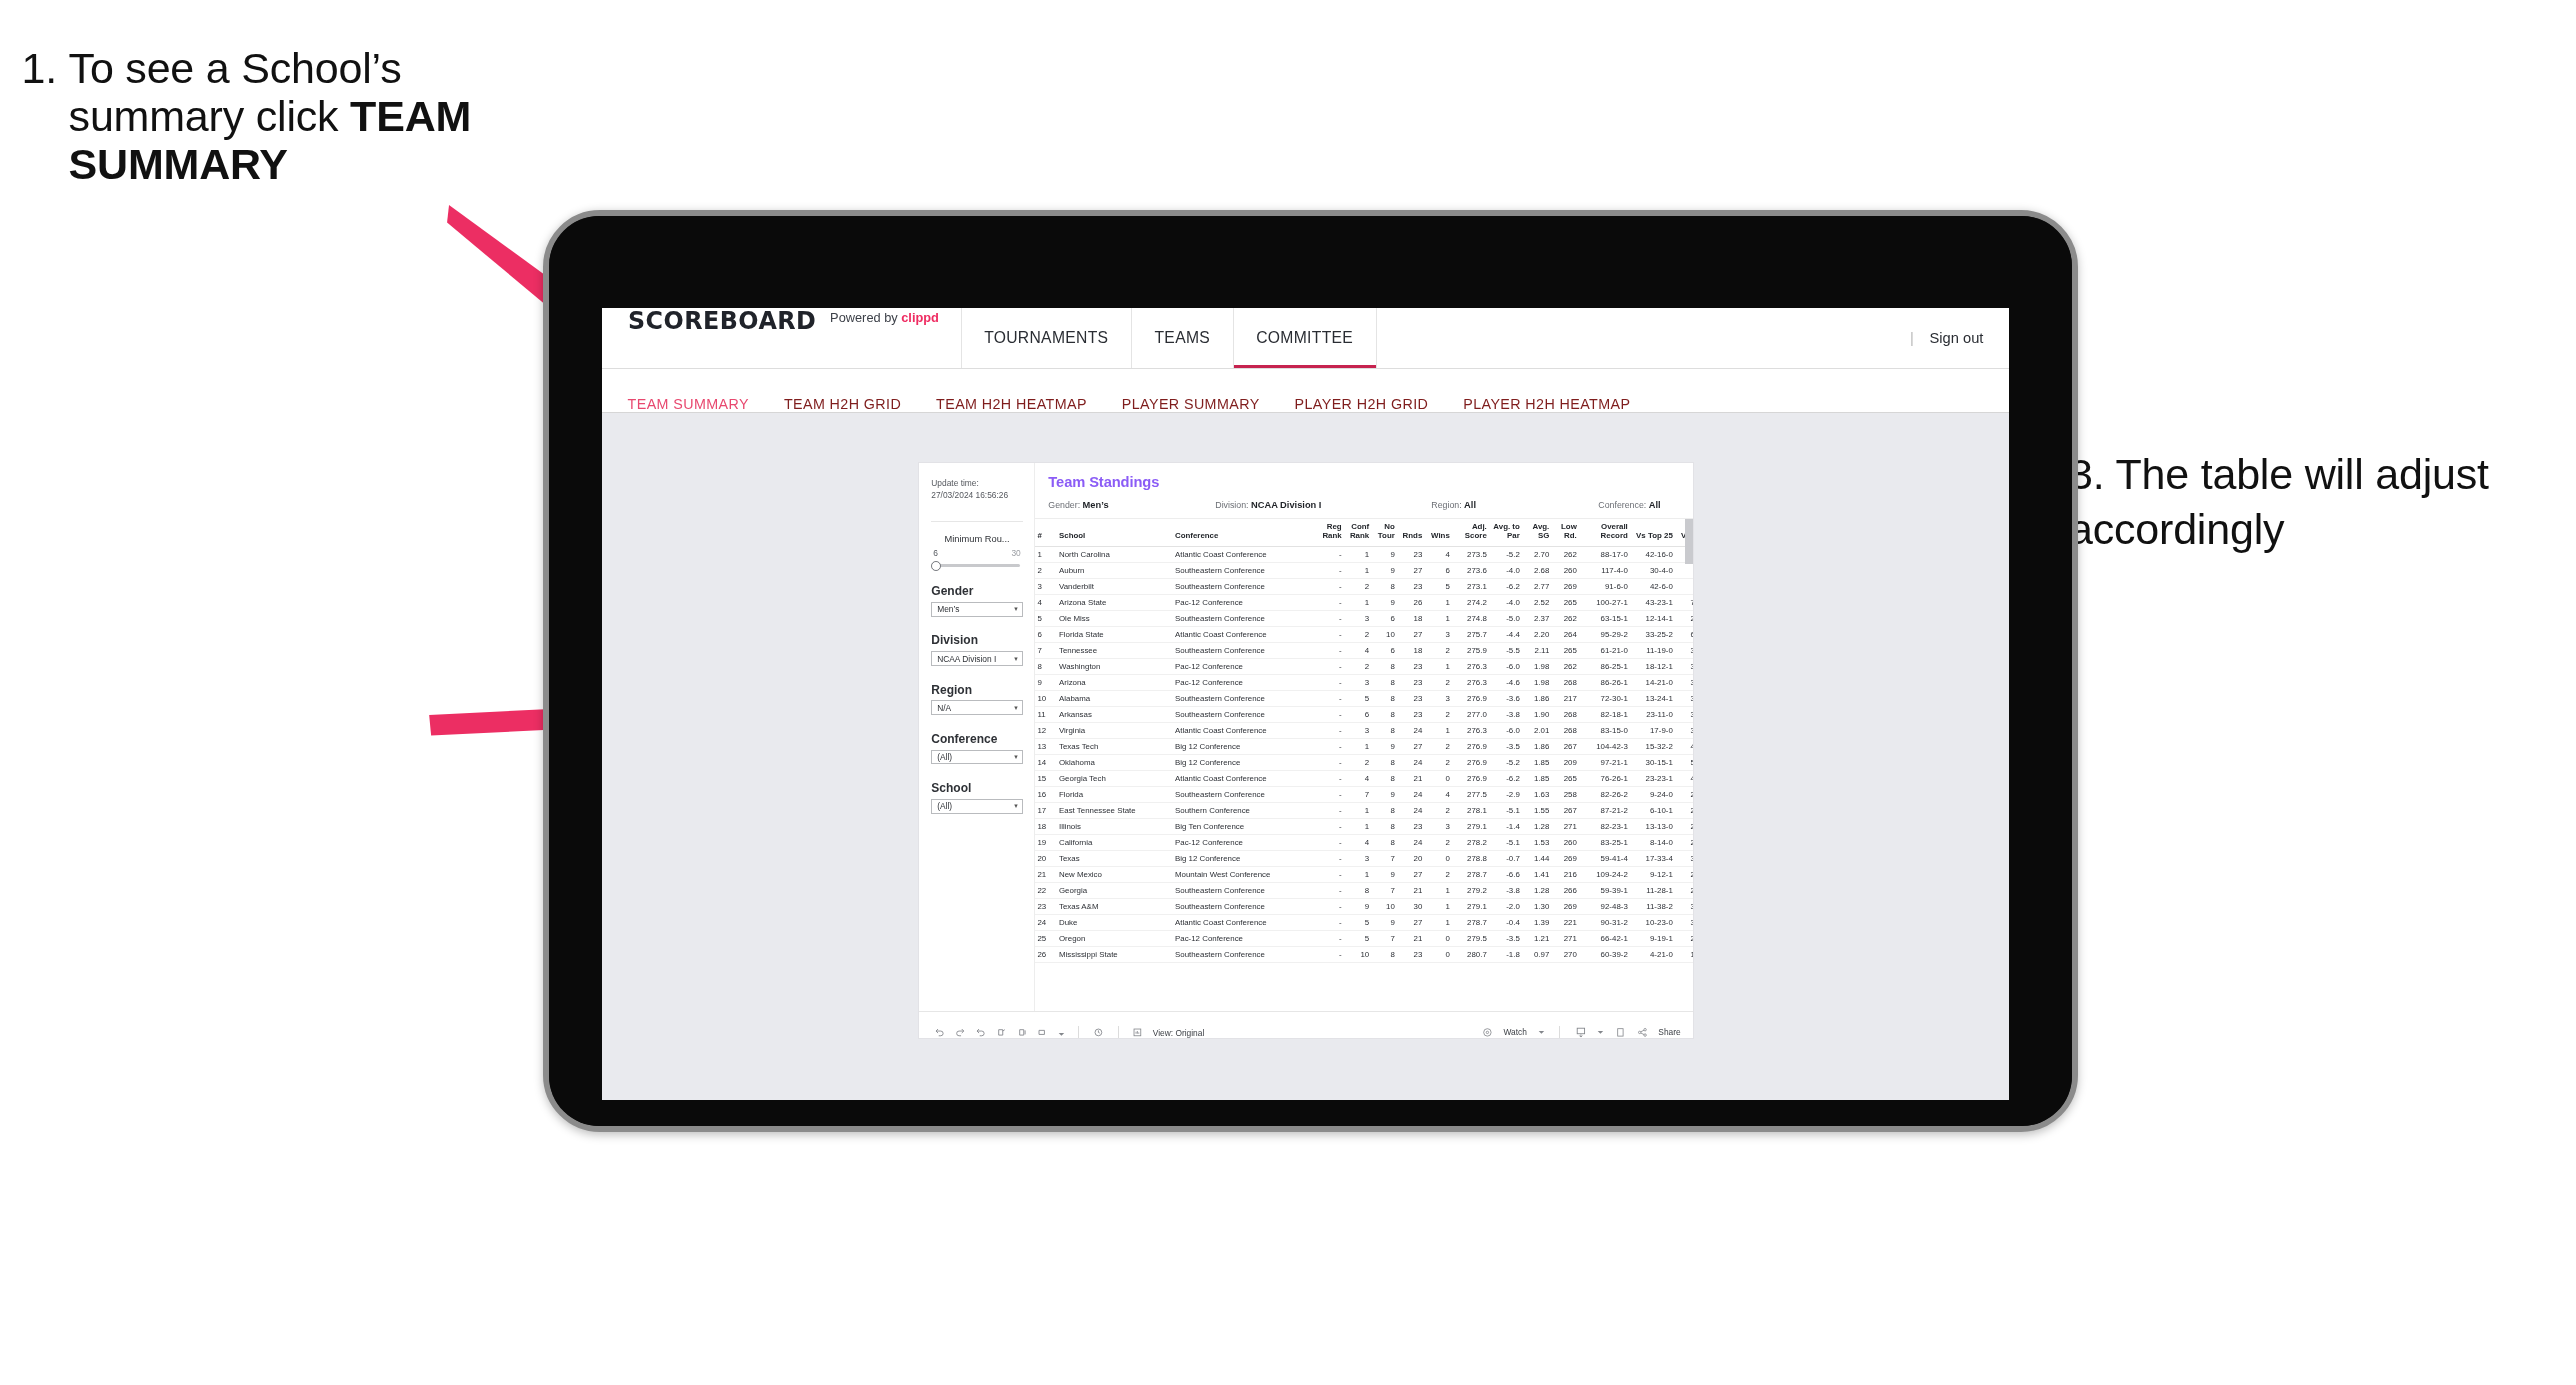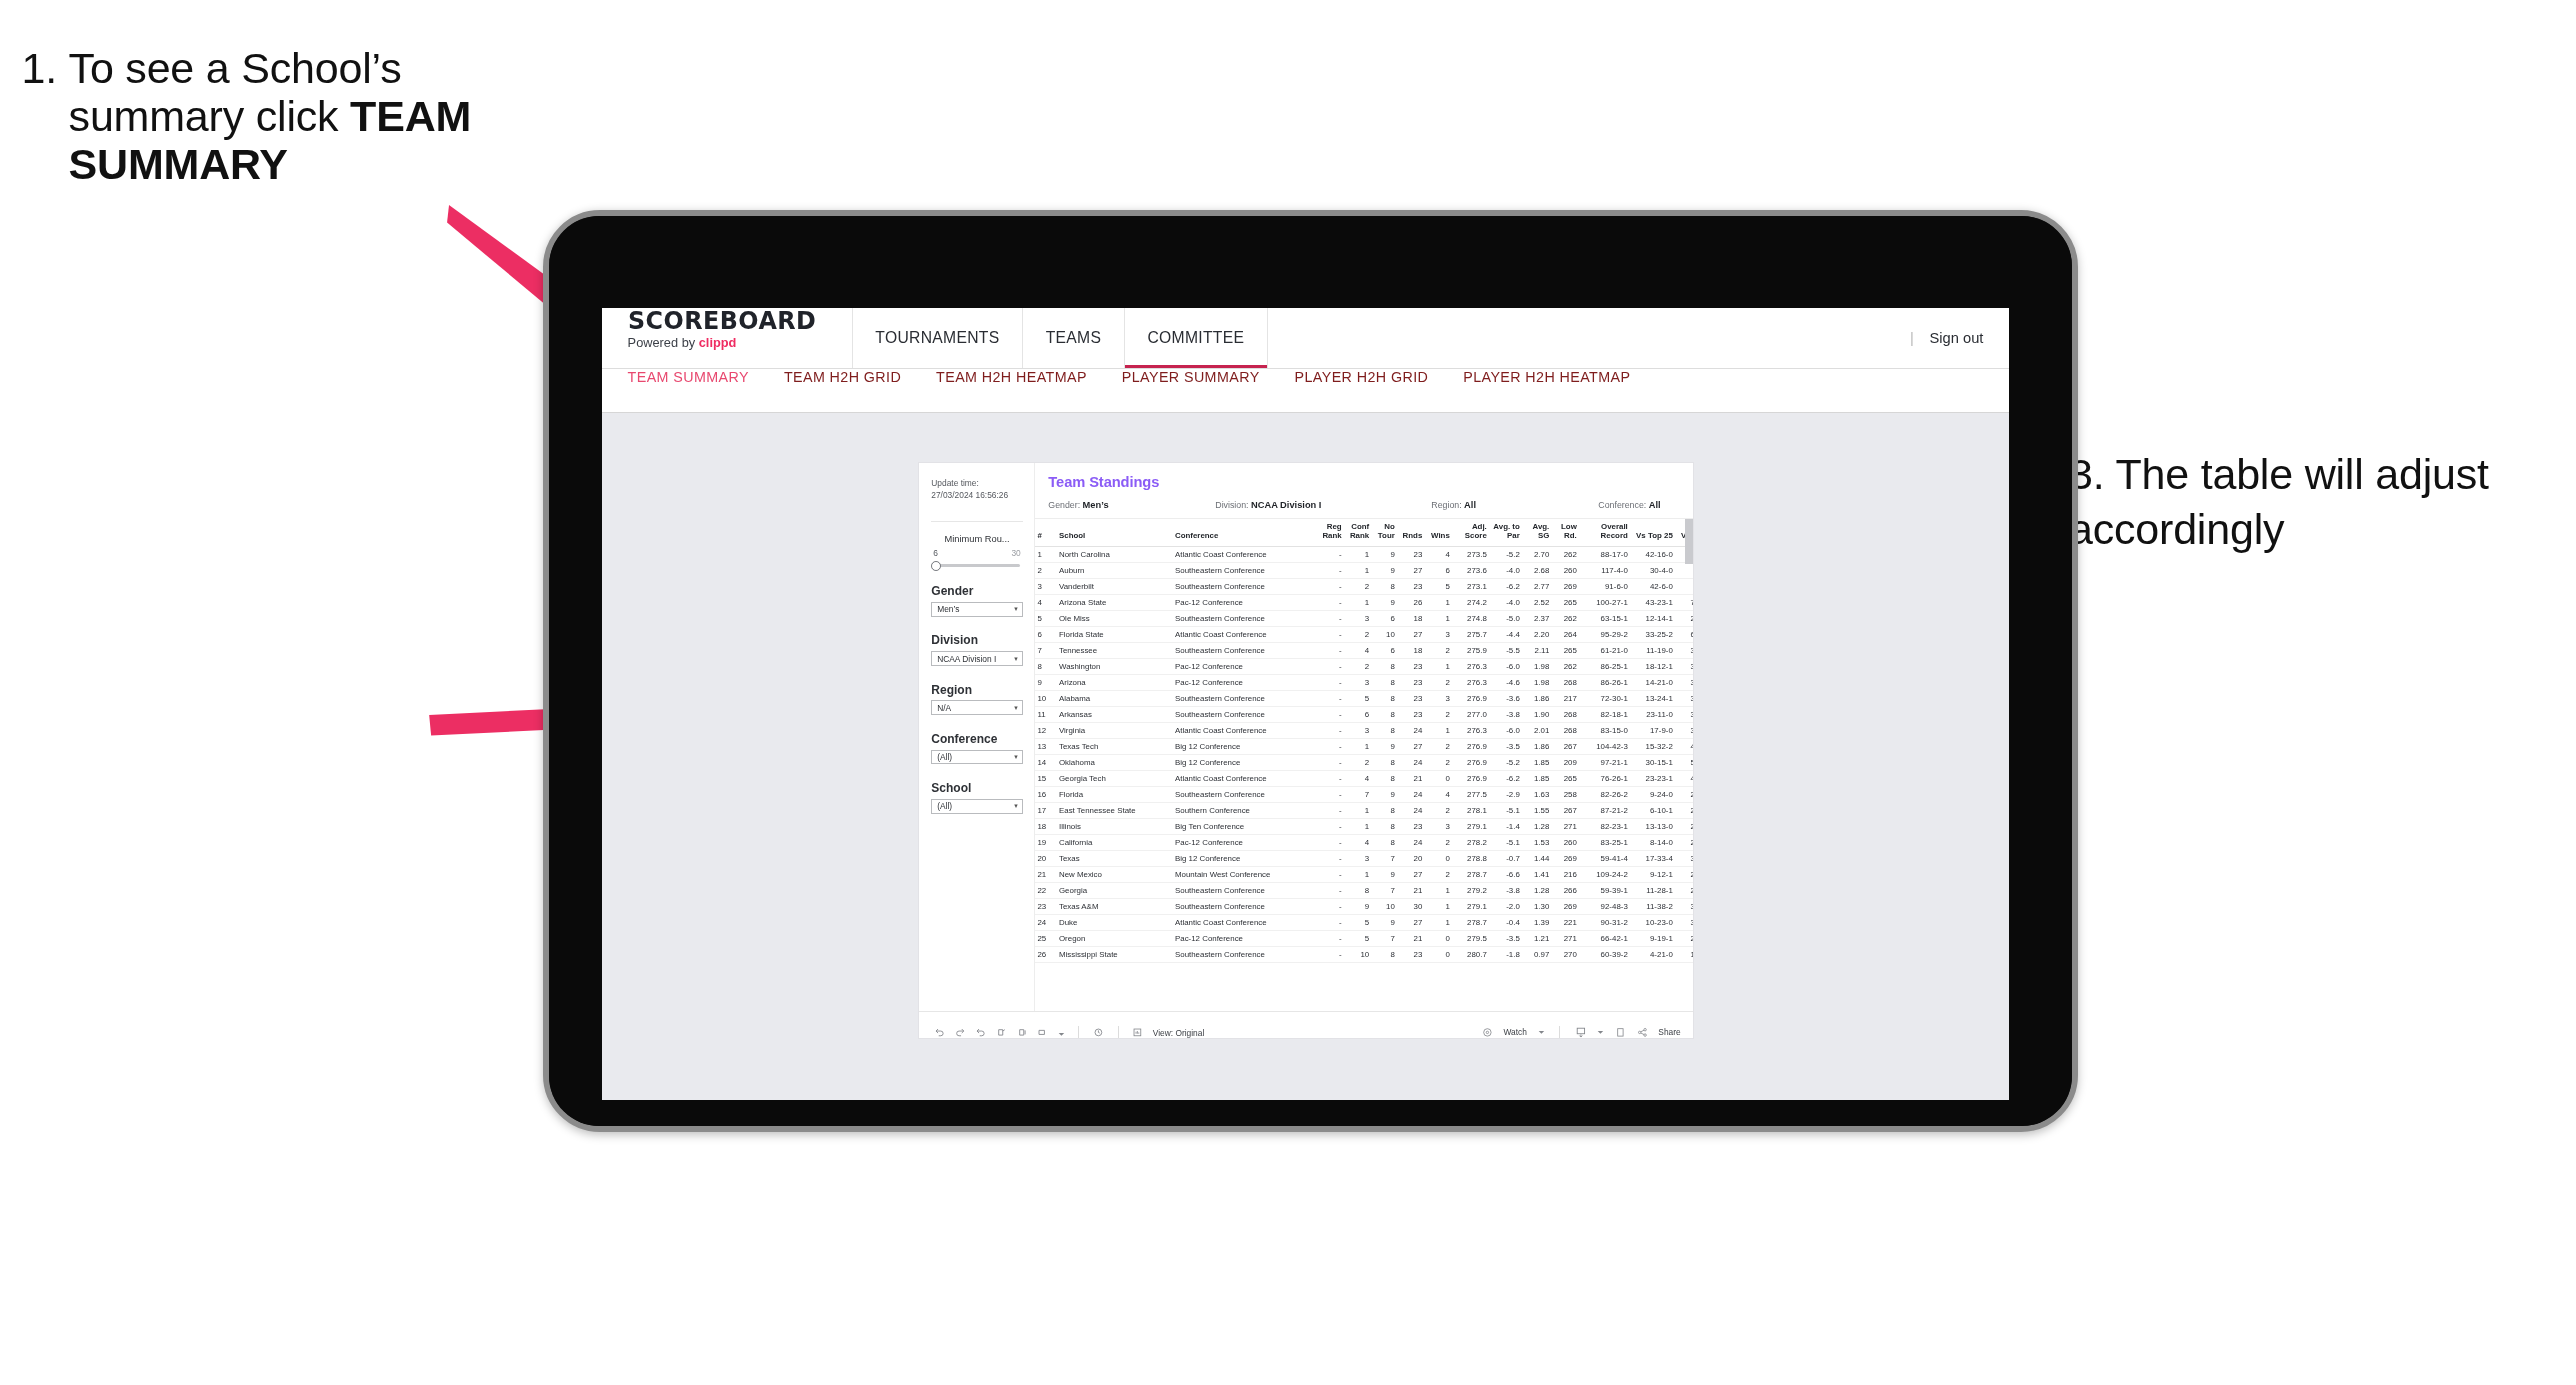--- a/index.html
+++ b/index.html
@@ -57,21 +57,21 @@
   
   .app-topbar {
     height: 61px;
     background: #ffffff;
     display: flex;
     align-items: stretch;
     border-bottom: 1px solid #dddddd;
     position: relative;
   }
   .brand {
-    display: flex; flex-direction: column; justify-content: flex-start;
+    display: flex; justify-content: flex-end;
     padding: 0 21.6px 0 25.6px;
     border-right: 1px solid #e4e4e4;
     min-width: 175px;
   }
   .brand-title {
     font-family: "DejaVu Sans", sans-serif;
     font-weight: 700;
     font-size: 25.6px;
     letter-spacing: 0.5px;
     color: #20232a;
@@ -103,21 +103,21 @@
     padding-right: 25.6px; gap: 15.7px;
     font-size: 14.7px; color: #333;
   }
   .topbar-sep { color: #b9b9b9; }
   .signout { color: #2a2d33; }
 
   
   .subtabs {
     height: 44px;
     background: #ffffff;
-    display: flex; align-items: flex-start;
+    display: flex; align-items: flex-end;
     padding-left: 25.6px;
     gap: 35px;
     border-bottom: 1px solid #d6d6d6;
   }
   .subtab {
     font-size: 14.3px; color: #7f1d1d; letter-spacing: 0.4px; white-space: nowrap;
   }
   .subtab.active { color: #e8486f; }
 
   

